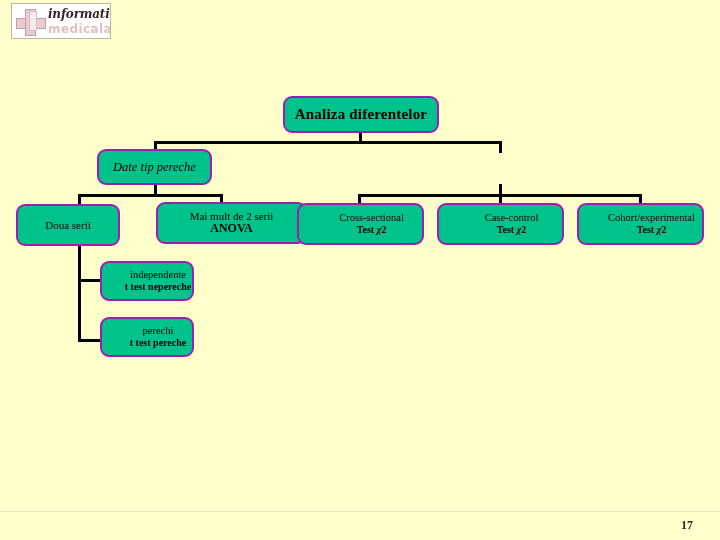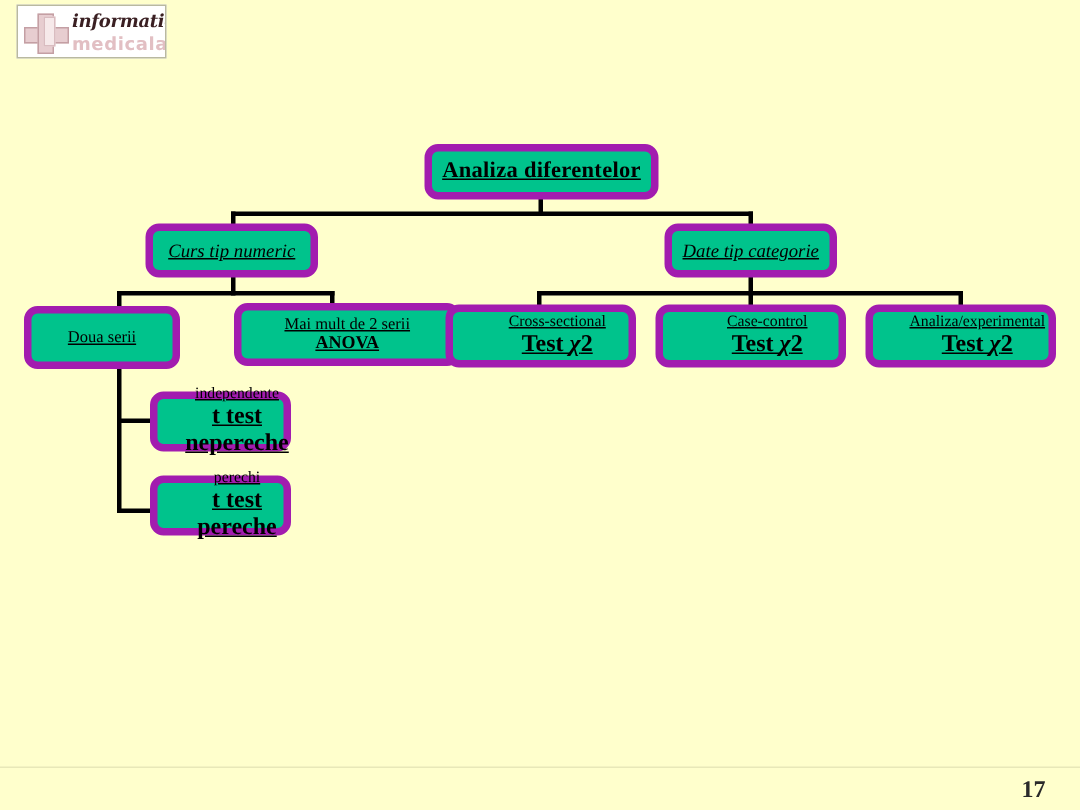--- a/index.html
+++ b/index.html
@@ -82,31 +82,30 @@
   .line {
     position: absolute;
     background: #000000;
   }
 
   
   .node {
     position: absolute;
     box-sizing: border-box;
     background: #00c38c;
-    border: 5px solid #a21caf;
+    border: 2px solid #a21caf;
     border-radius: 9px;
     display: flex;
     flex-direction: column;
     align-items: center;
     justify-content: center;
     text-align: center;
     color: #000000;
     line-height: 1.14;
     z-index: 3;
-    text-decoration: underline;
   }
   .node .l1 { display: block; }
   .node .l2 { display: block; font-weight: bold; }
 
   .n-title {
     font-size: 15px;
     font-weight: bold;
     letter-spacing: 0.2px;
   }
   .n-lvl2 {
@@ -117,21 +116,21 @@
     font-size: 11px;
   }
   .n-lvl3 .l2 {
     font-size: 12px;
   }
   .n-lvl4 {
     font-size: 10.5px;
     padding-left: 22px;
   }
   .n-lvl4 .l2 {
-    font-size: 16px;
+    font-size: 10px;
   }
   .chi { font-style: italic; }
 
   
   .footer-rule {
     position: absolute;
     left: 0;
     top: 511px;
     width: 720px;
     height: 1px;
@@ -146,21 +145,21 @@
     font-weight: bold;
     color: #2a2a2a;
     white-space: nowrap;
     letter-spacing: 0.1px;
   }
   .footer-page {
     position: absolute;
     left: 681px;
     top: 518px;
     font-family: "Liberation Serif", serif;
-    font-size: 16px;
+    font-size: 12px;
     font-weight: bold;
     color: #2a2a2a;
   }
 </style>
 </head>
 <body>
 
 <div class="slide">
 
   <div class="logo-box">
@@ -191,26 +190,23 @@
 
   <div class="line" style="left:78px; top:245px; width:3px; height:97px;"></div>
   <div class="line" style="left:78px; top:279px; width:26px; height:3px;"></div>
   <div class="line" style="left:78px; top:339px; width:26px; height:3px;"></div>
 
   <div class="node n-title" style="left:283px; top:96px; width:156px; height:37px;">
     <span class="l1">Analiza diferentelor</span>
   </div>
 
   <div class="node n-lvl2" style="left:97px; top:149px; width:115px; height:36px;">
-    <span class="l1">Curs tip numeric</span>
-  </div>
-
-  <div class="node n-lvl2" style="left:443px; top:149px; width:115px; height:36px;">
-    <span class="l1">Date tip categorie</span>
-  </div>
+    <span class="l1">Date tip pereche</span>
+  </div>
+
 
   <div class="node n-lvl3" style="left:16px; top:204px; width:104px; height:42px;">
     <span class="l1">Doua serii</span>
   </div>
 
   <div class="node n-lvl3" style="left:156px; top:202px; width:151px; height:42px;">
     <span class="l1">Mai mult de 2 serii</span>
     <span class="l2">ANOVA</span>
   </div>
 
@@ -218,21 +214,21 @@
     <span class="l1">Cross-sectional</span>
     <span class="l2"><span>Test </span><span class="chi">χ</span><span>2</span></span>
   </div>
 
   <div class="node n-lvl4" style="left:437px; top:203px; width:127px; height:42px;">
     <span class="l1">Case-control</span>
     <span class="l2"><span>Test </span><span class="chi">χ</span><span>2</span></span>
   </div>
 
   <div class="node n-lvl4" style="left:577px; top:203px; width:127px; height:42px;">
-    <span class="l1">Analiza/experimental</span>
+    <span class="l1">Cohort/experimental</span>
     <span class="l2"><span>Test </span><span class="chi">χ</span><span>2</span></span>
   </div>
 
   <div class="node n-lvl4" style="left:100px; top:317px; width:94px; height:40px;">
     <span class="l1">perechi</span>
     <span class="l2">t test pereche</span>
   </div>
 
   <div class="node n-lvl4" style="left:100px; top:261px; width:94px; height:40px;">
     <span class="l1">independente</span>

